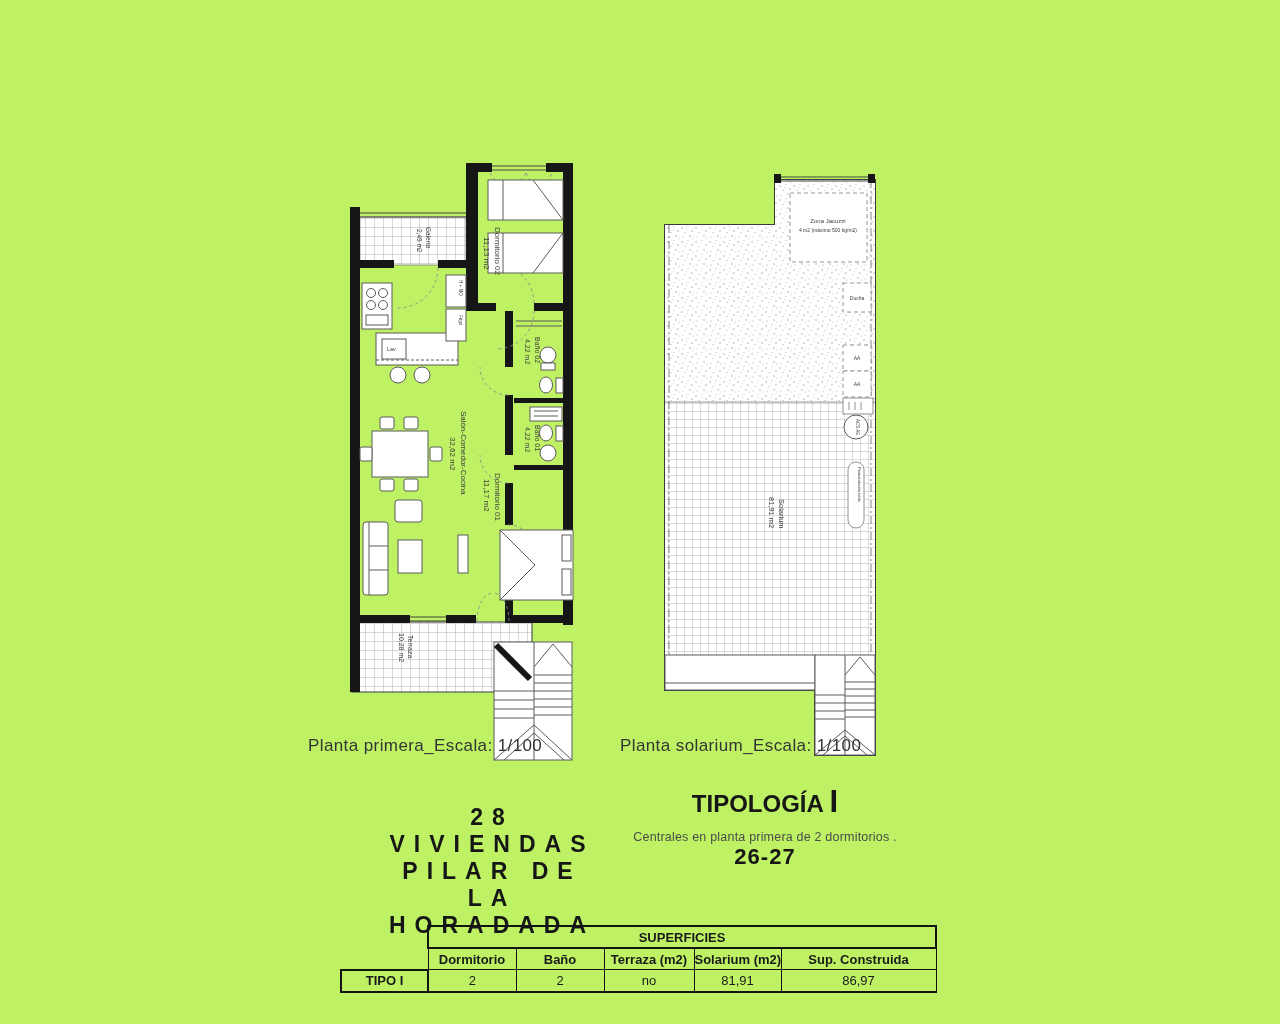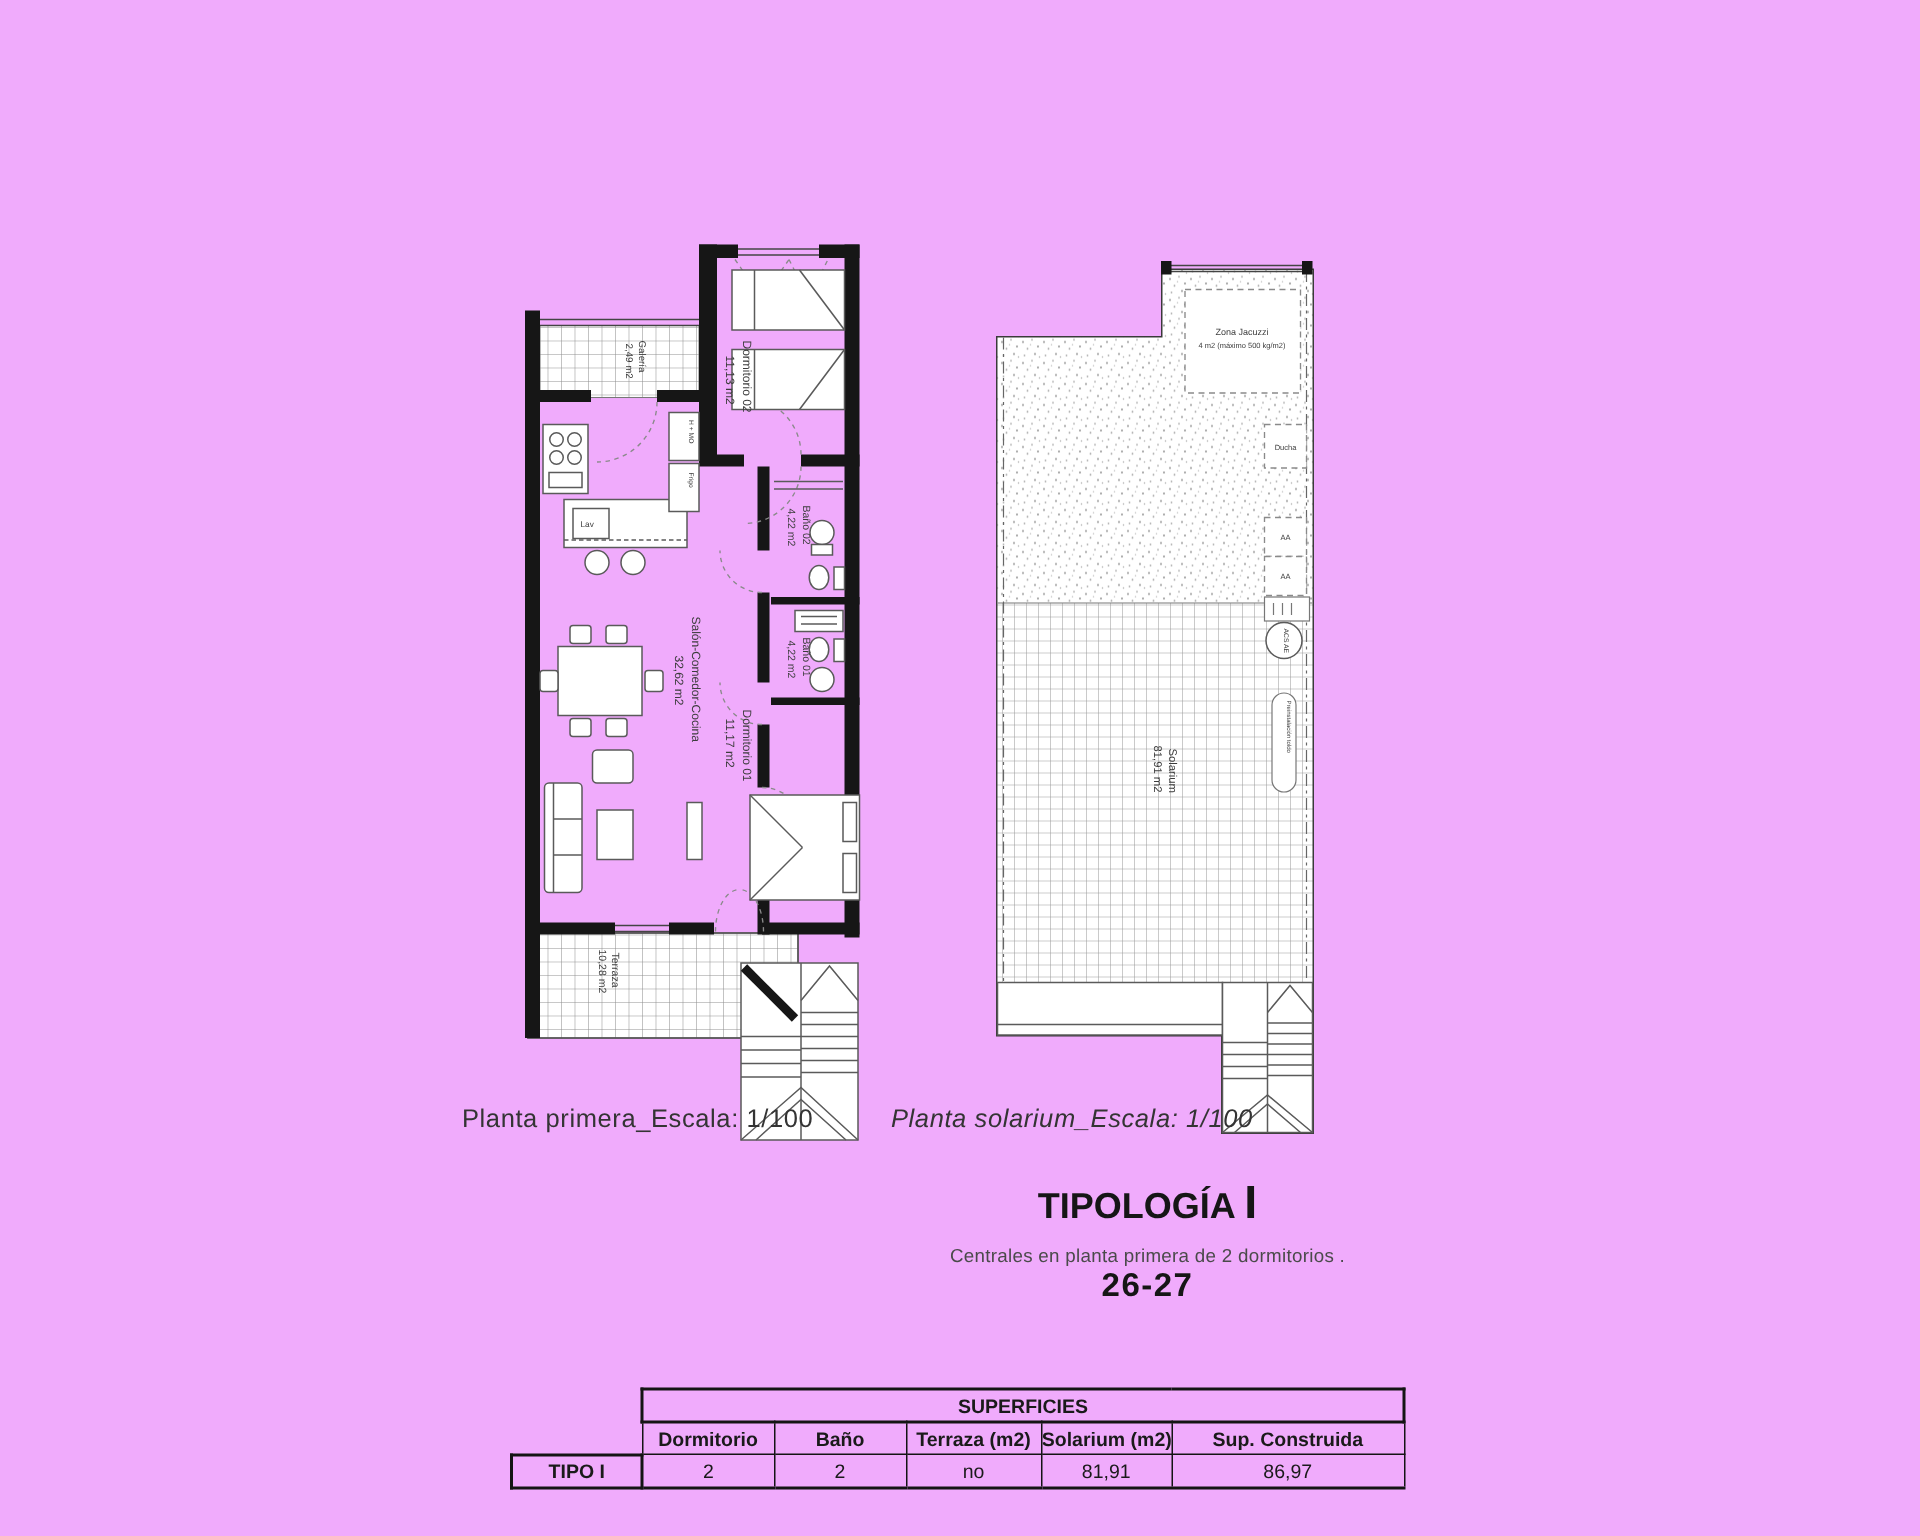--- a/index.html
+++ b/index.html
@@ -1,16 +1,16 @@
 <!DOCTYPE html>
 <html><head>
 <meta charset="utf-8">
 <style>
   html,body{margin:0;padding:0;background:#e8e8e8;}
-  #sheet{position:relative;width:1280px;height:1024px;background:#f0abfc;
+  #sheet{position:relative;width:1280px;height:1024px;background:#bef264;
          font-family:"Liberation Sans",sans-serif;color:#1a1a1a;overflow:hidden;}
   .abs{position:absolute;}
   svg text{font-family:"Liberation Sans",sans-serif;}
   .rlbl{fill:#3c3c3c;}
   .caption{font-size:17px;color:#343434;letter-spacing:.4px;}
   
   .project{width:240px;text-align:center;font-weight:bold;font-size:23px;
            letter-spacing:9px;line-height:27px;color:#161616;}
   .typblock{width:280px;text-align:center;color:#161616;}
   .typ-main{font-size:36px;font-weight:bold;letter-spacing:1px;}
@@ -307,22 +307,27 @@
       <line x1="163" y1="540" x2="193" y2="540"></line>
         <line x1="163" y1="548" x2="193" y2="548"></line>
       <line x1="163" y1="556" x2="193" y2="556"></line>
         <line x1="163" y1="564" x2="193" y2="564"></line>
       <path d="M163,600 L193,575 L223,600"></path>
       <path d="M171,600 L193,581 L215,600"></path>
     </g>
   </svg>
 
   <div class="abs caption" style="left:308px;top:736px;">Planta primera_Escala: 1/100</div>
-  <div class="abs caption" style="left:594px;top:736px;font-style:italic;">Planta solarium_Escala: 1/100</div>
-
+  <div class="abs caption" style="left:620px;top:736px;">Planta solarium_Escala: 1/100</div>
+
+  <div class="abs project" style="left:372px;top:804px;">
+    <div>28 VIVIENDAS</div>
+    <div>PILAR DE LA</div>
+    <div>HORADADA</div>
+  </div>
 
   <div class="abs typblock" style="left:625px;top:780px;">
     <div class="typ-sub">
       <span>TIPOLOGÍA</span>
       <span class="mark">I</span>
     </div>
     <div class="typ-desc">Centrales en planta primera de 2 dormitorios .</div>
     <div class="typ-units">26-27</div>
   </div>
 

